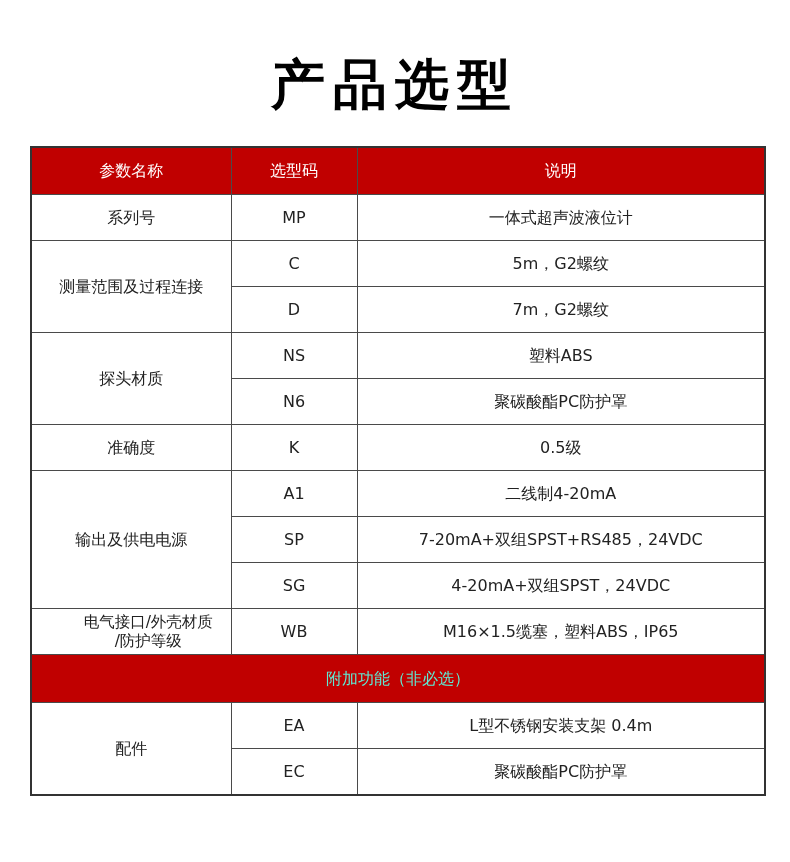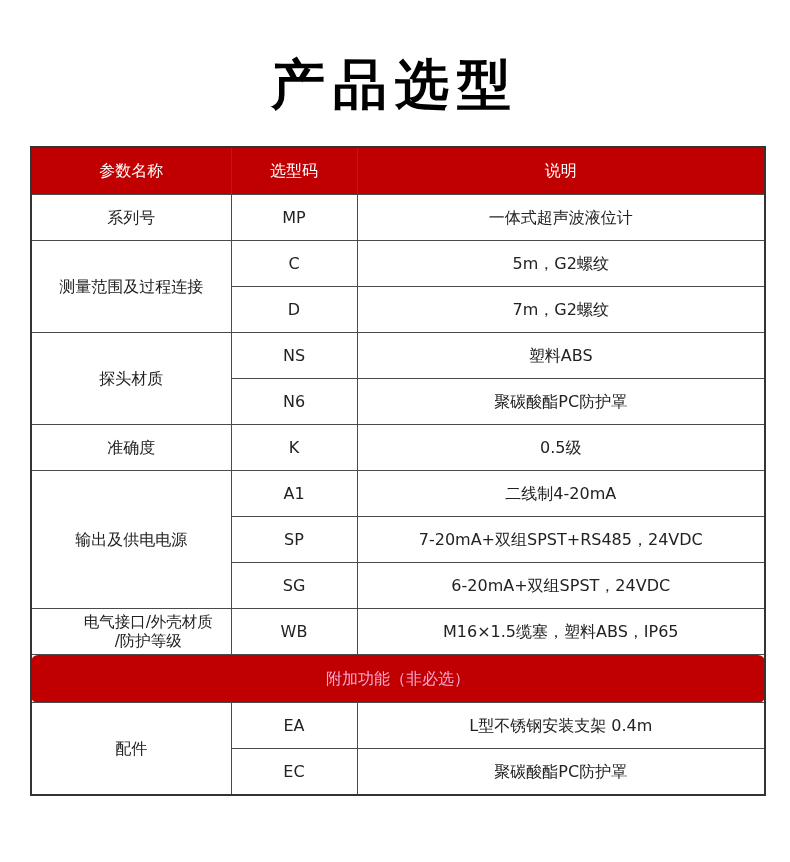--- a/index.html
+++ b/index.html
@@ -2,21 +2,21 @@
 <html><head>
 <meta charset="utf-8">
 <style>
   html,body{margin:0;padding:0;background:#ffffff;}
   body{width:790px;height:862px;position:relative;font-family:"DejaVu Sans","Liberation Sans",sans-serif;color:#222;}
   .title{position:absolute;left:0;top:50px;width:790px;text-align:center;font-size:54px;font-weight:bold;color:#000;letter-spacing:8px;line-height:70px;}
   table{position:absolute;left:30px;top:146px;width:734px;border-collapse:collapse;table-layout:fixed;}
   td,th{border:1px solid #4a4a4a;text-align:center;vertical-align:middle;font-size:16px;font-weight:normal;padding:0;line-height:20px;margin-left:28px;}
   th{background:#c00000;color:#ffffff;height:46px;}
   tr.row td{height:45px;}
-  tr.section td{background:#c00000;color:#f9a8d4;height:47px;border-radius:7px;}
+  tr.section td{background:#c00000;color:#5eead4;height:47px;}
   .two-line{font-size:15.5px;line-height:19px;padding-left:34px;}
   table{border:2px solid #333;}
 </style>
 </head>
 <body>
 
 <div class="title">产品选型</div>
 
 <table>
   <colgroup>
@@ -62,21 +62,21 @@
     <td rowspan="3">输出及供电电源</td>
     <td>A1</td>
     <td>二线制4-20mA</td>
   </tr>
   <tr class="row">
     <td>SP</td>
     <td>7-20mA+双组SPST+RS485，24VDC</td>
   </tr>
   <tr class="row">
     <td>SG</td>
-    <td>6-20mA+双组SPST，24VDC</td>
+    <td>4-20mA+双组SPST，24VDC</td>
   </tr>
   <tr class="row">
     <td class="two-line">
       <div>电气接口/外壳材质</div>
       <div>/防护等级</div>
     </td>
     <td>WB</td>
     <td>M16×1.5缆塞，塑料ABS，IP65</td>
   </tr>
   <tr class="section">

